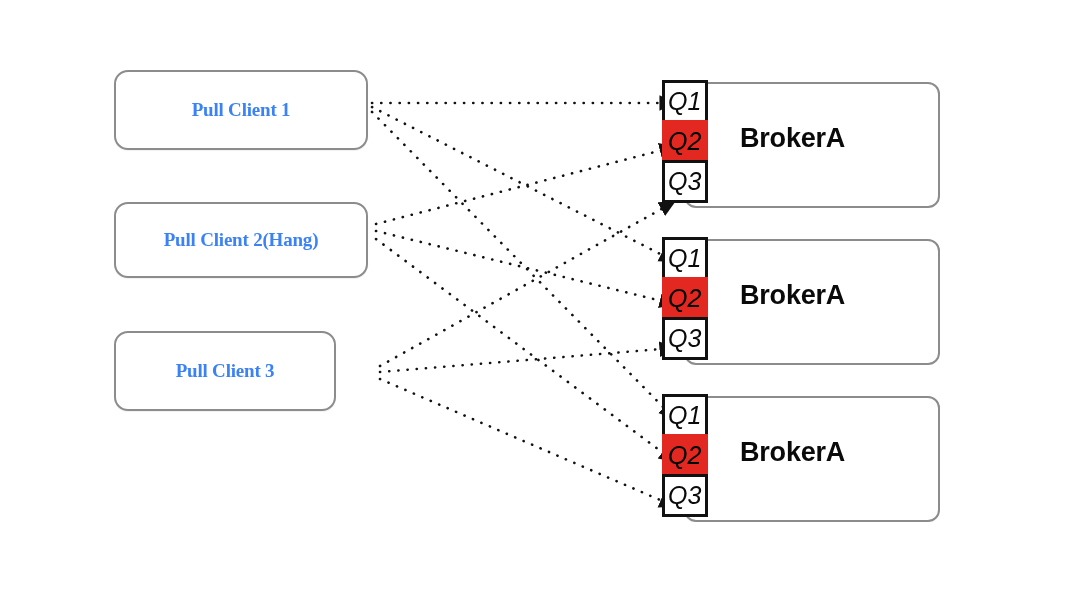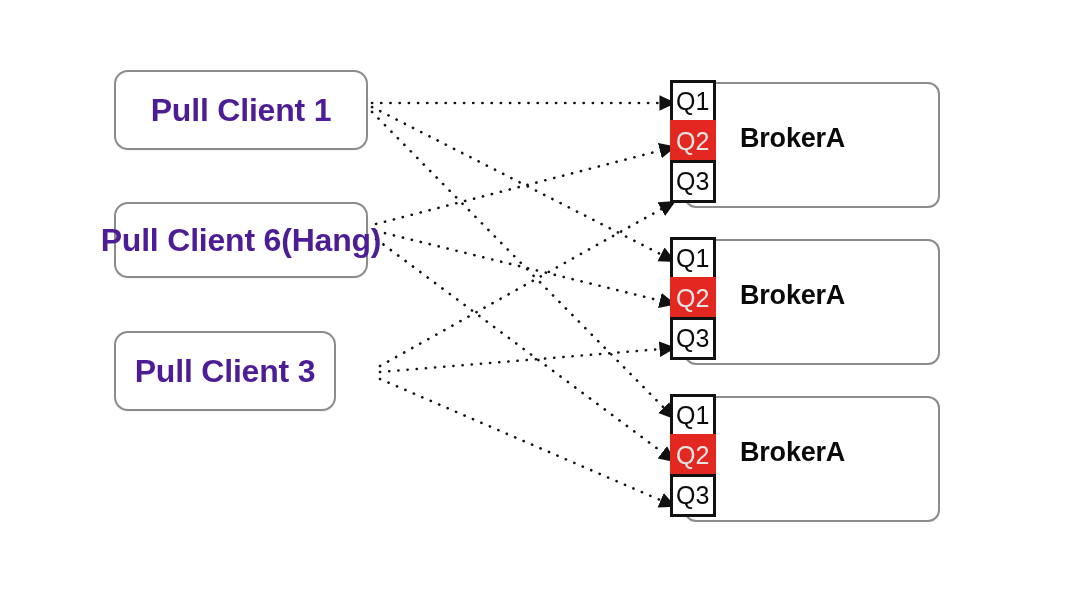--- a/index.html
+++ b/index.html
@@ -36,25 +36,26 @@
     box-sizing: border-box;
     background: #ffffff;
     border: 2px solid #8c8c8c;
     border-radius: 14px;
     display: flex;
     align-items: center;
     justify-content: center;
     box-shadow: 0 1px 1px rgba(0,0,0,0.06);
   }
   .client-label {
-    font-size: 32px;
+    font-size: 19px;
     font-weight: 700;
-    color: #4c1d95;
+    color: #3b82f6;
     letter-spacing: -0.2px;
     white-space: nowrap;
+    font-family: Liberation Serif, serif;
   }
 
   
   .broker-group {
     position: absolute;
   }
   .broker-box {
     position: absolute;
     box-sizing: border-box;
     left: 22px;
@@ -73,44 +74,45 @@
     display: flex;
     align-items: center;
     font-size: 27px;
     font-weight: 700;
     color: #0a0a0a;
     white-space: nowrap;
     letter-spacing: -0.2px;
   }
   .queue-stack {
     position: absolute;
-    left: 8px;
+    left: 0px;
     top: -2px;
     width: 44px;
+    font-style: italic;
   }
   .queue-cell {
     box-sizing: border-box;
     width: 46px;
     height: 43px;
     border: 3px solid #111111;
     background: #ffffff;
     color: #0a0a0a;
     font-size: 25px;
     font-weight: 500;
     display: flex;
     align-items: center;
     justify-content: flex-start;
     padding-left: 3px;
     line-height: 1;
     margin-bottom: -3px;
   }
   .queue-cell.hot {
     background: #e32822;
     border-color: #e32822;
-    color: #e5e5e5;
+    color: #000000;
   }
 </style>
 </head>
 <body>
 
 <div id="canvas">
 
   <svg id="edges" viewBox="0 0 1080 597" width="1080" height="597" xmlns="http://www.w3.org/2000/svg">
     <defs>
       <marker id="arrowhead" markerWidth="7" markerHeight="7" refX="5.6" refY="3" orient="auto" markerUnits="strokeWidth">
@@ -128,21 +130,21 @@
         <line x1="380" y1="372" x2="674" y2="348" marker-end="url(#arrowhead)"></line>
         <line x1="380" y1="379" x2="674" y2="506" marker-end="url(#arrowhead)"></line>
       </g>
   </svg>
 
   <div id="clients-layer">
       <div class="client-box" style="left: 114px; top: 70px; width: 254px; height: 80px;">
         <span class="client-label">Pull Client 1</span>
       </div>
       <div class="client-box" style="left: 114px; top: 202px; width: 254px; height: 76px;">
-        <span class="client-label">Pull Client 6(Hang)</span>
+        <span class="client-label">Pull Client 2(Hang)</span>
       </div>
       <div class="client-box" style="left: 114px; top: 331px; width: 222px; height: 80px;">
         <span class="client-label">Pull Client 3</span>
       </div>
     </div>
   <div id="brokers-layer">
       <div class="broker-group" style="left: 662px; top: 82px;">
         <div class="broker-box"></div>
         <div class="broker-label">BrokerA</div>
         <div class="queue-stack">

